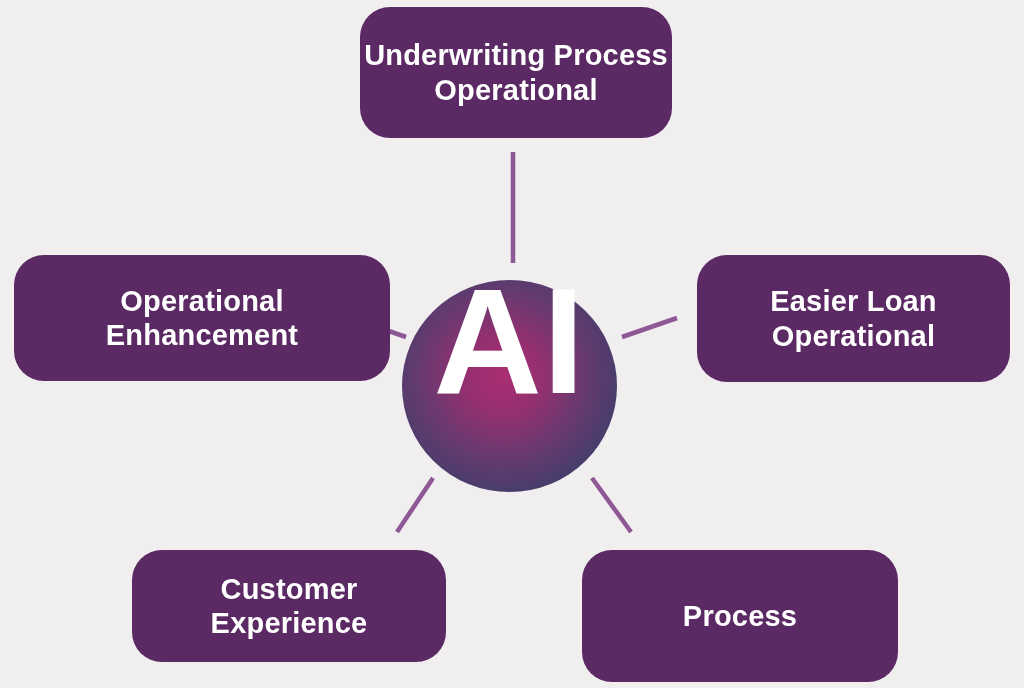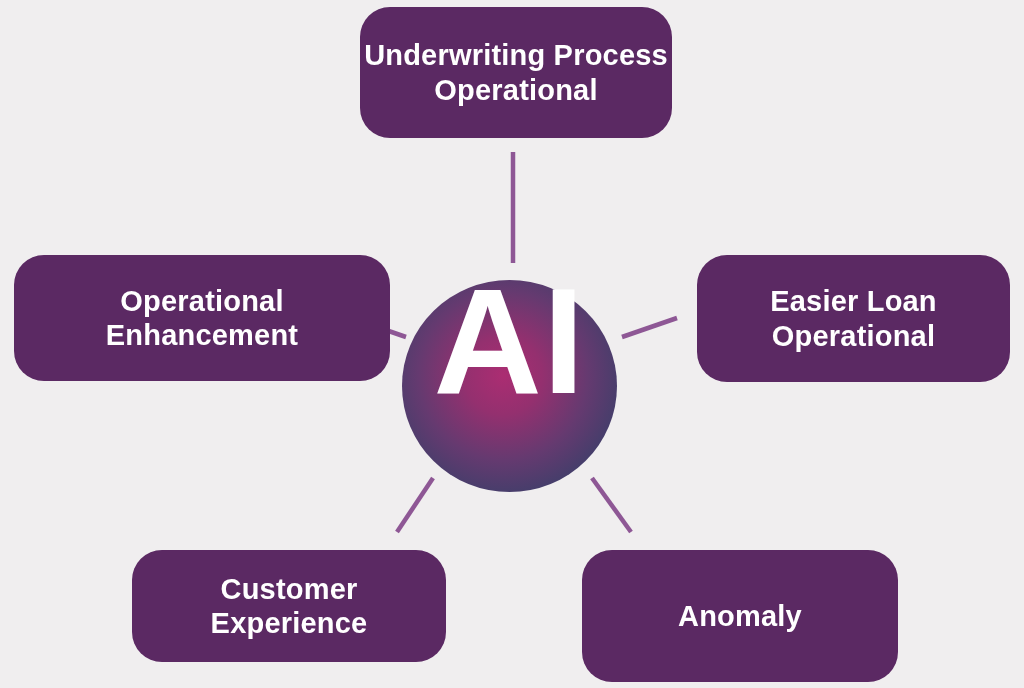--- a/index.html
+++ b/index.html
@@ -102,20 +102,20 @@
     <span>Easier Loan</span>
     <span>Operational</span>
   </div>
 
   <div class="node node-bottom-left">
     <span>Customer</span>
     <span>Experience</span>
   </div>
 
   <div class="node node-bottom-right">
-    <span>Anomaly</span>
+    <span>Process</span>
   </div>
 
   <div class="center-node">
     <span class="ai-text">AI</span>
   </div>
 
 </div>
 
 </body></html>

